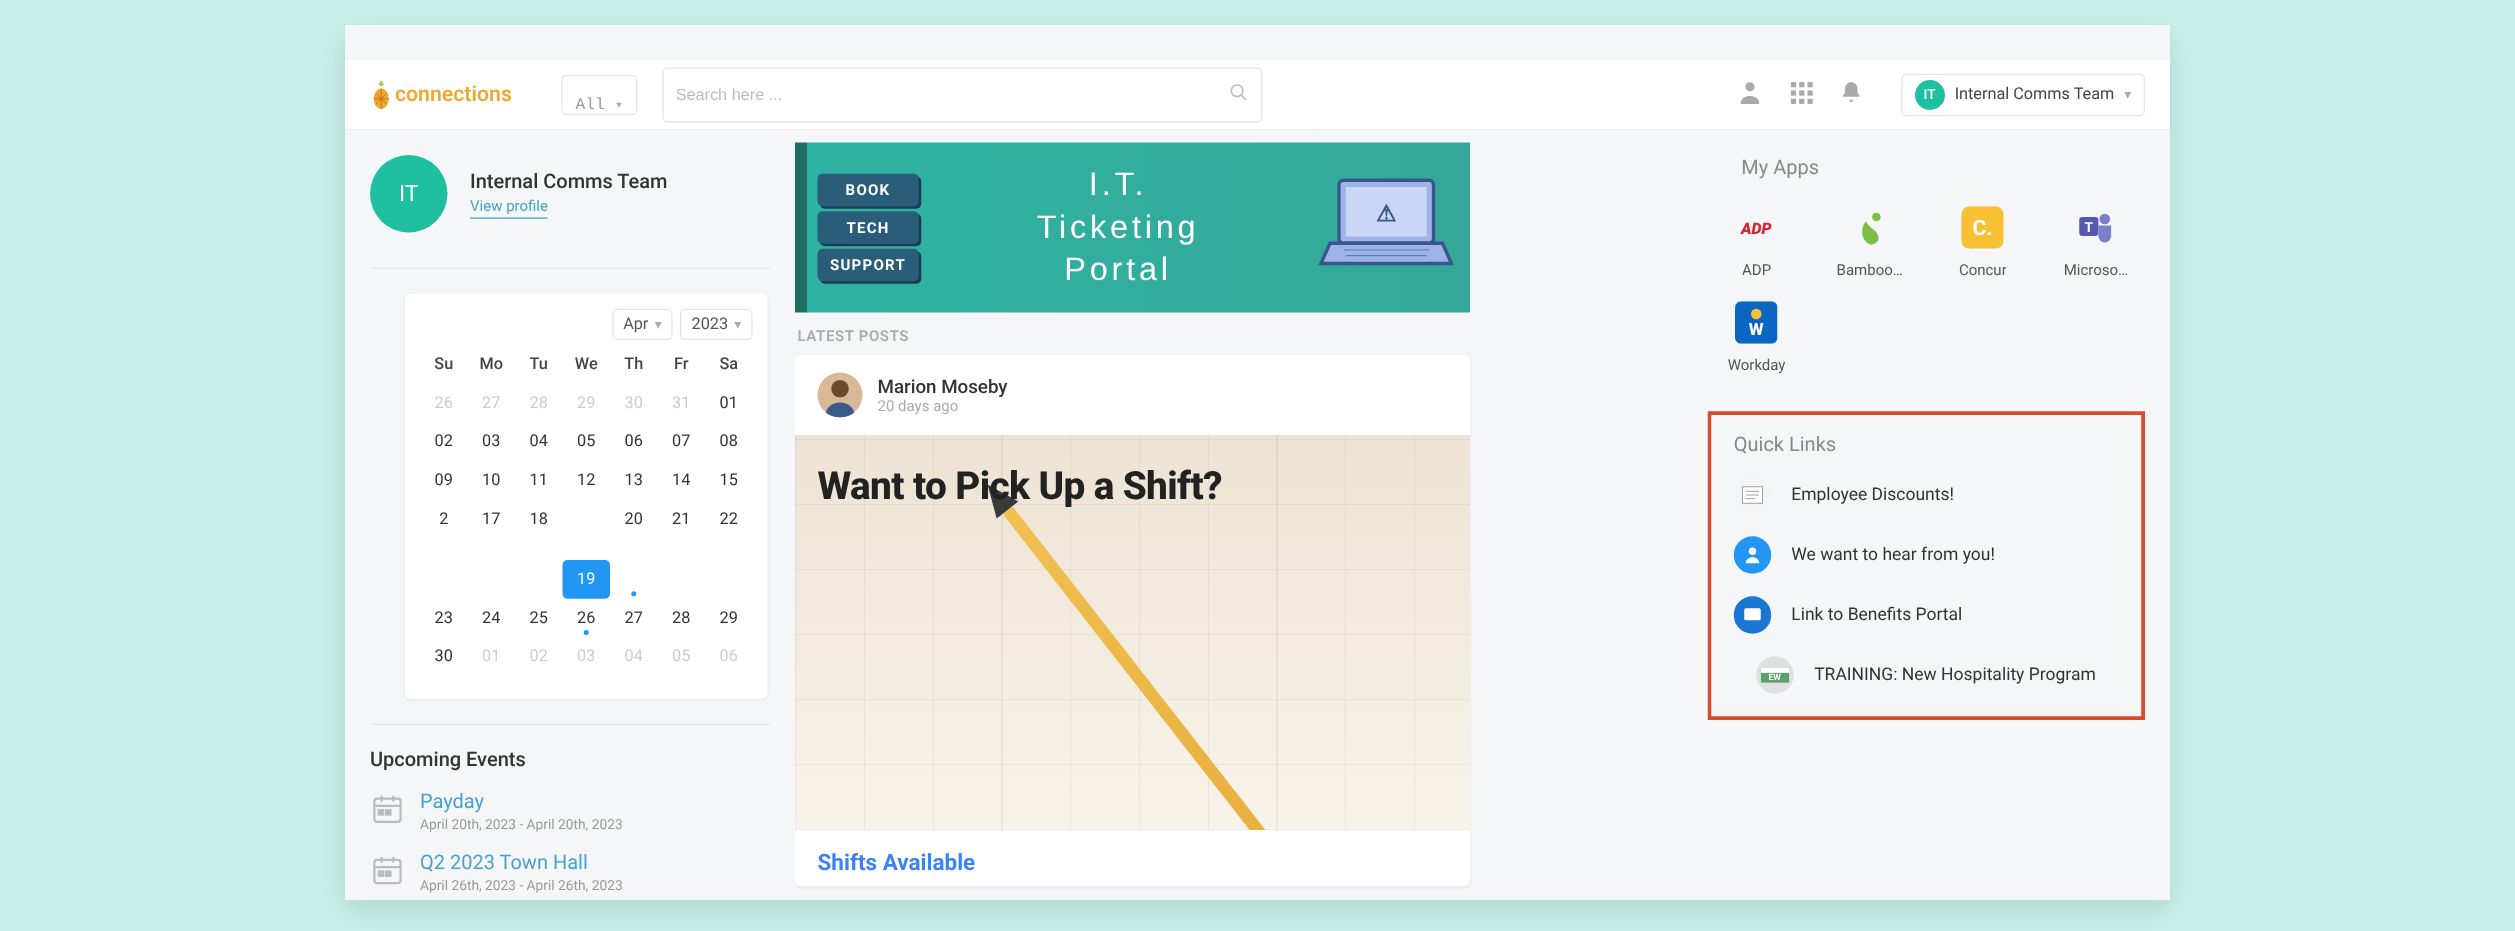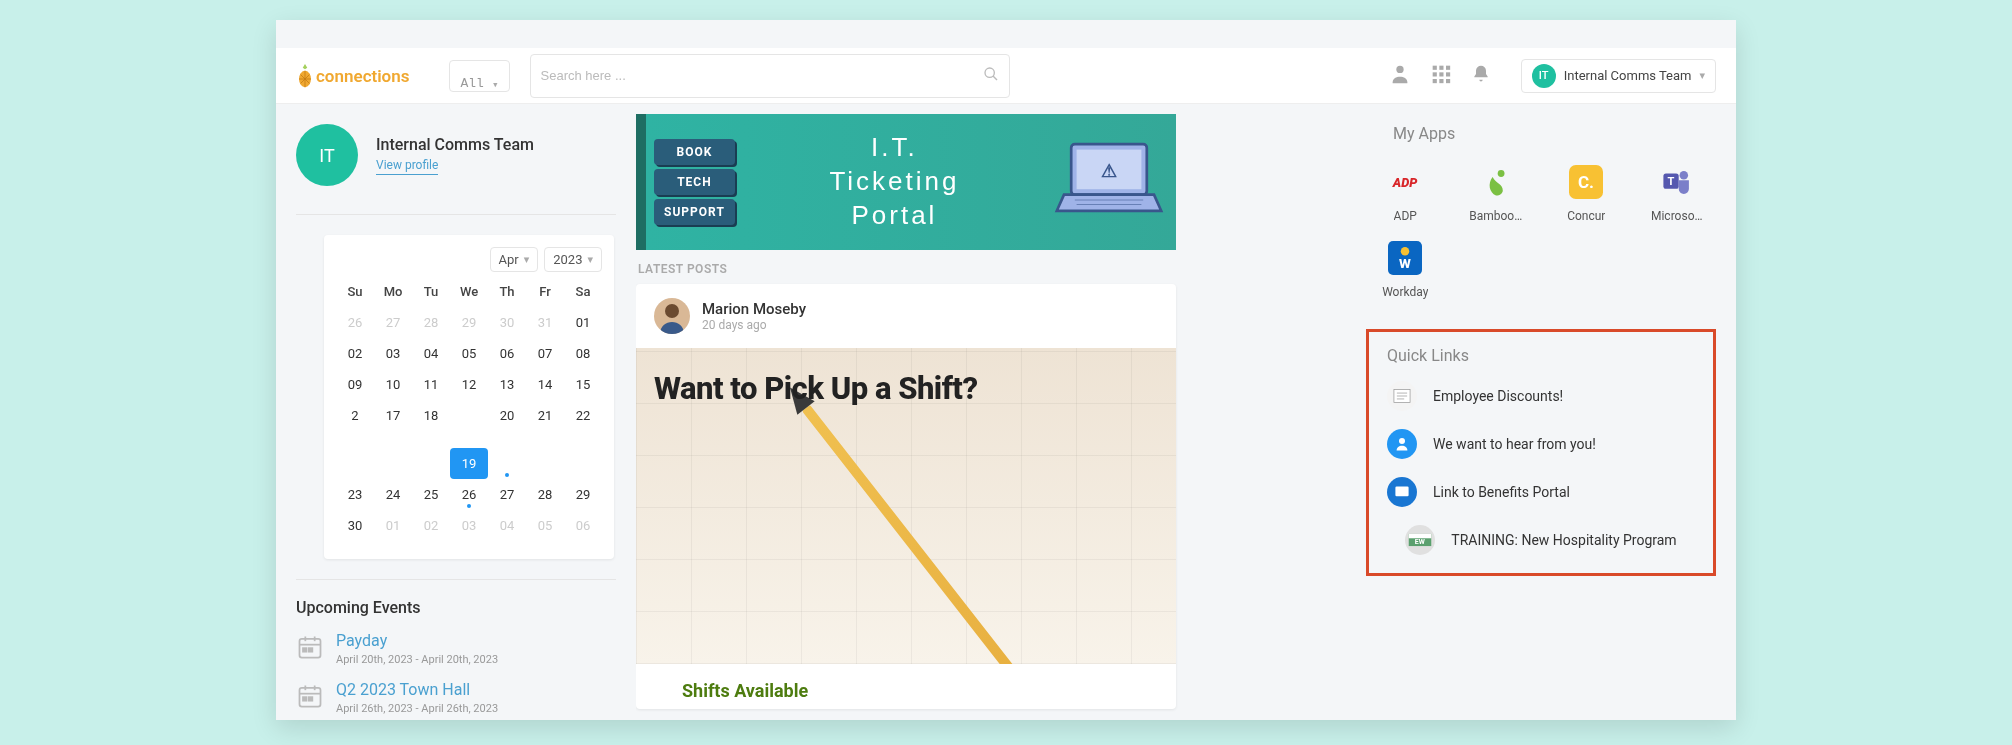--- a/index.html
+++ b/index.html
@@ -219,21 +219,21 @@
     border-bottom:11px solid transparent;
   }
   .cal-lines {
     position:absolute; inset:0;
     background:
       repeating-linear-gradient(0deg, rgba(0,0,0,0.06) 0 1px, transparent 1px 52px),
       repeating-linear-gradient(90deg, rgba(0,0,0,0.06) 0 1px, transparent 1px 55px);
     opacity:0.8;
   }
   .post-body { padding:16px 18px 0; }
-  .post-title { font-size:18px; font-weight:700; color:#4d7c0f; margin-bottom:8px;margin-left:28px; }
+  .post-title { font-size:18px; font-weight:700; color:#3b82f6; margin-bottom:8px; }
 
   
   .apps-title { font-size:16px; color:#888; margin-bottom:22px;margin-left:27px; }
   .apps-grid { display:grid; grid-template-columns: repeat(4, 1fr); gap: 18px 12px; margin-bottom:30px;}
   .app-item { display:flex; flex-direction:column; align-items:center; gap:10px; cursor:pointer; }
   .app-icon { width:34px; height:34px; border-radius:6px; display:flex; align-items:center; justify-content:center; }
   .app-label { font-size:12px; color:#555; max-width:65px; overflow:hidden; text-overflow:ellipsis; white-space:nowrap; text-align:center; }
   
   .quick-links {
     border: 3px solid #d94a2a;

